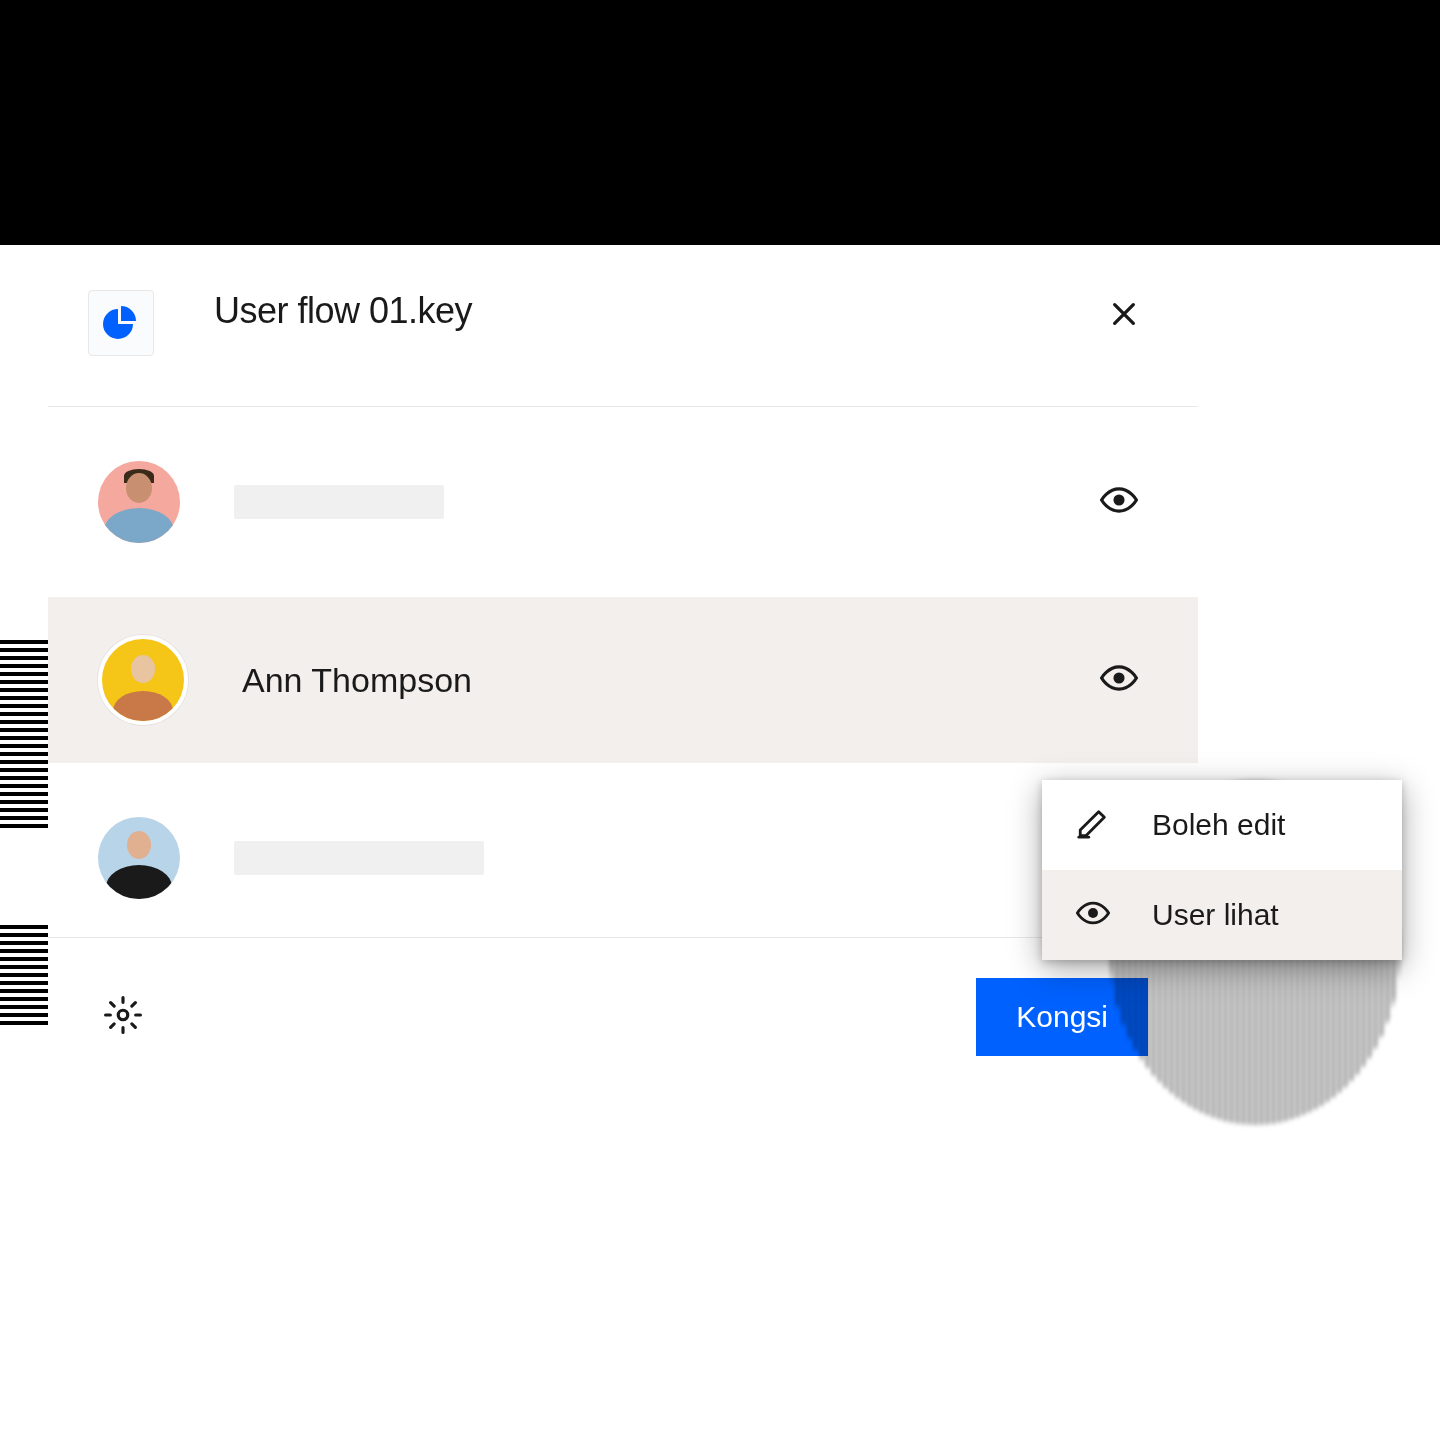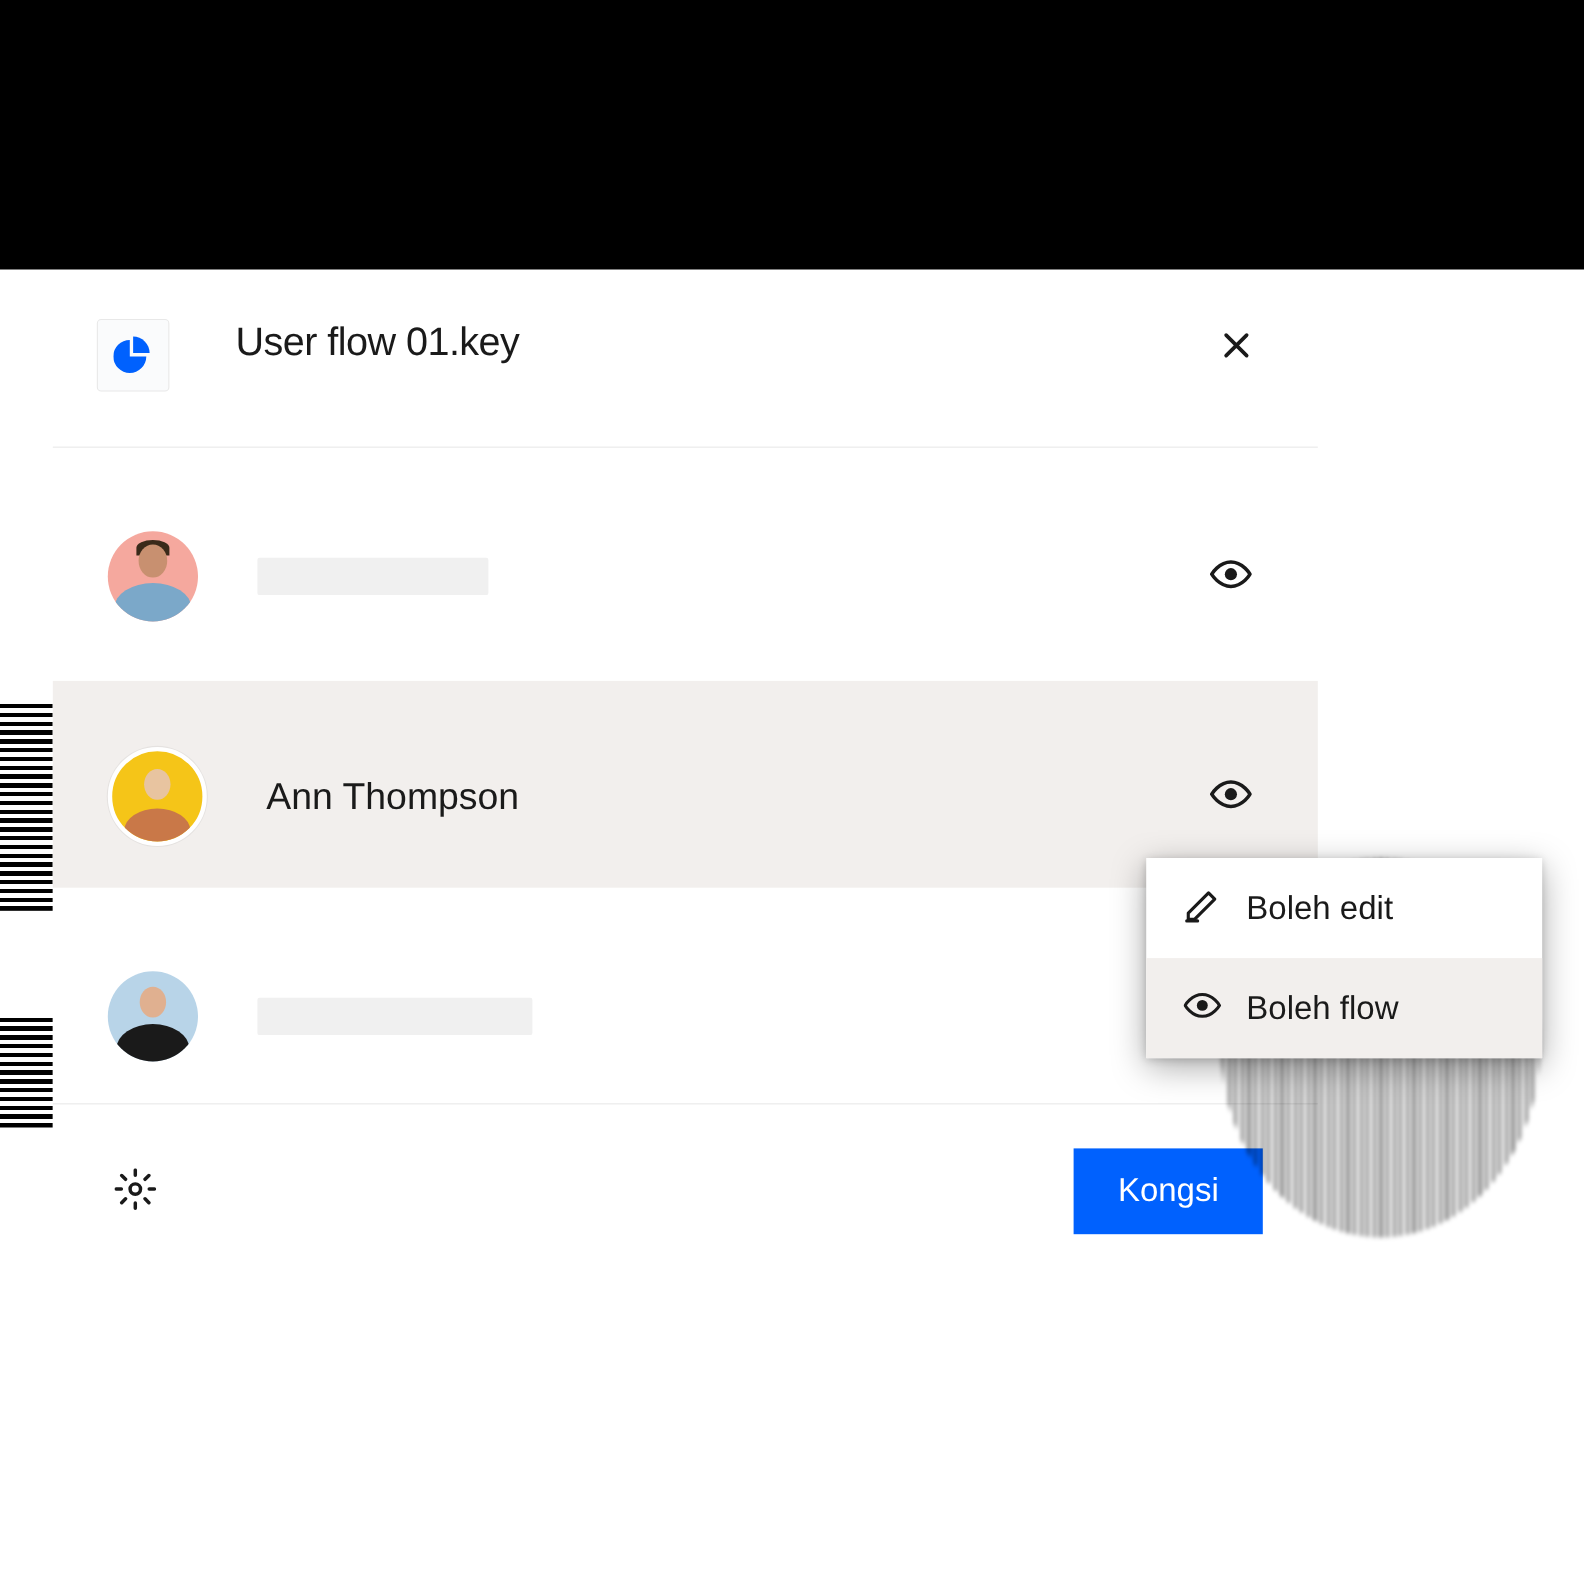--- a/index.html
+++ b/index.html
@@ -62,21 +62,21 @@
       padding: 8px;
     }
     
     .people-list {
       padding: 0;
     }
     
     .person-row {
       display: flex;
       align-items: center;
-      padding: 60px 50px 38px 50px;
+      padding: 38px 50px 38px 50px;
       position: relative;
       margin-top: 16px;
     }
     
     .person-row.highlighted {
       background: #f2efed;
     }
     
     .avatar {
       width: 82px;
@@ -254,21 +254,21 @@
       background: #fff;
       box-shadow: 0 8px 30px rgba(0,0,0,0.35), 0 2px 8px rgba(0,0,0,0.2);
       z-index: 100;
     }
     
     .dropdown-item {
       display: flex;
       align-items: center;
       padding: 26px 34px;
       cursor: pointer;
-      gap: 23px;
+      gap: 42px;
     }
     
     .dropdown-item.selected {
       background: #f2efed;
     }
     
     .dropdown-label {
       font-size: 30px;
       color: #1a1a1a;
     }
@@ -417,15 +417,15 @@
     </span>
     <span class="dropdown-label">Boleh edit</span>
   </div>
   <div class="dropdown-item selected">
     <span>
       <svg width="34" height="34" viewBox="0 0 24 24">
         <path d="M1 12 C1 12 5 5 12 5 C19 5 23 12 23 12 C23 12 19 19 12 19 C5 19 1 12 1 12 Z" fill="none" stroke="#1a1a1a" stroke-width="2"></path>
         <circle cx="12" cy="12" r="3.5" fill="#1a1a1a"></circle>
       </svg>
     </span>
-    <span class="dropdown-label">Boleh flow</span>
+    <span class="dropdown-label">User lihat</span>
   </div>
 </div>
 
 </body></html>

